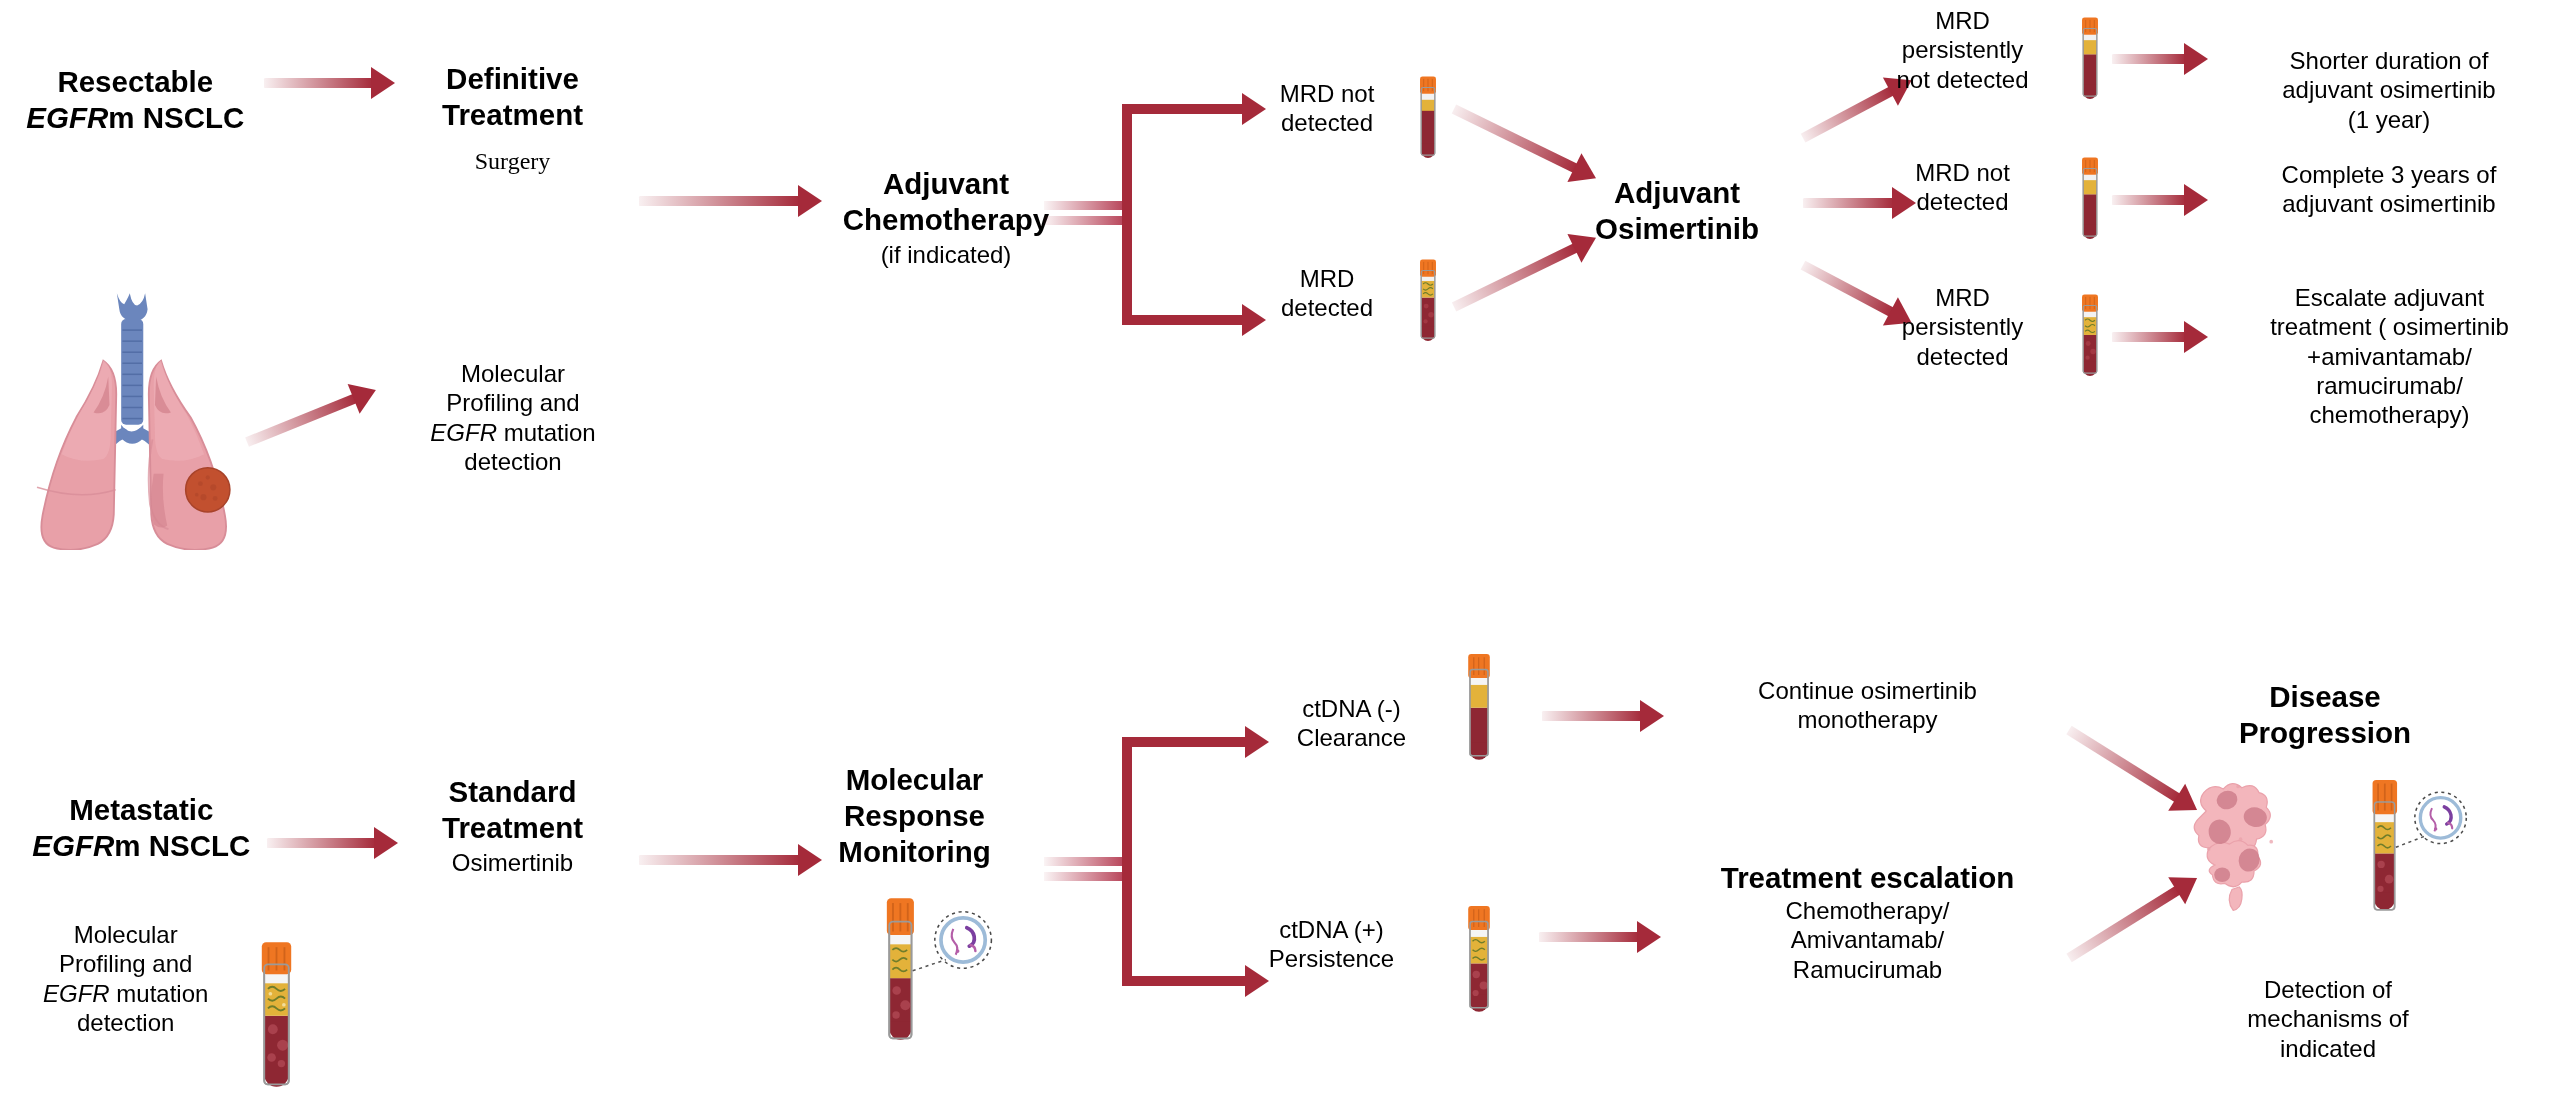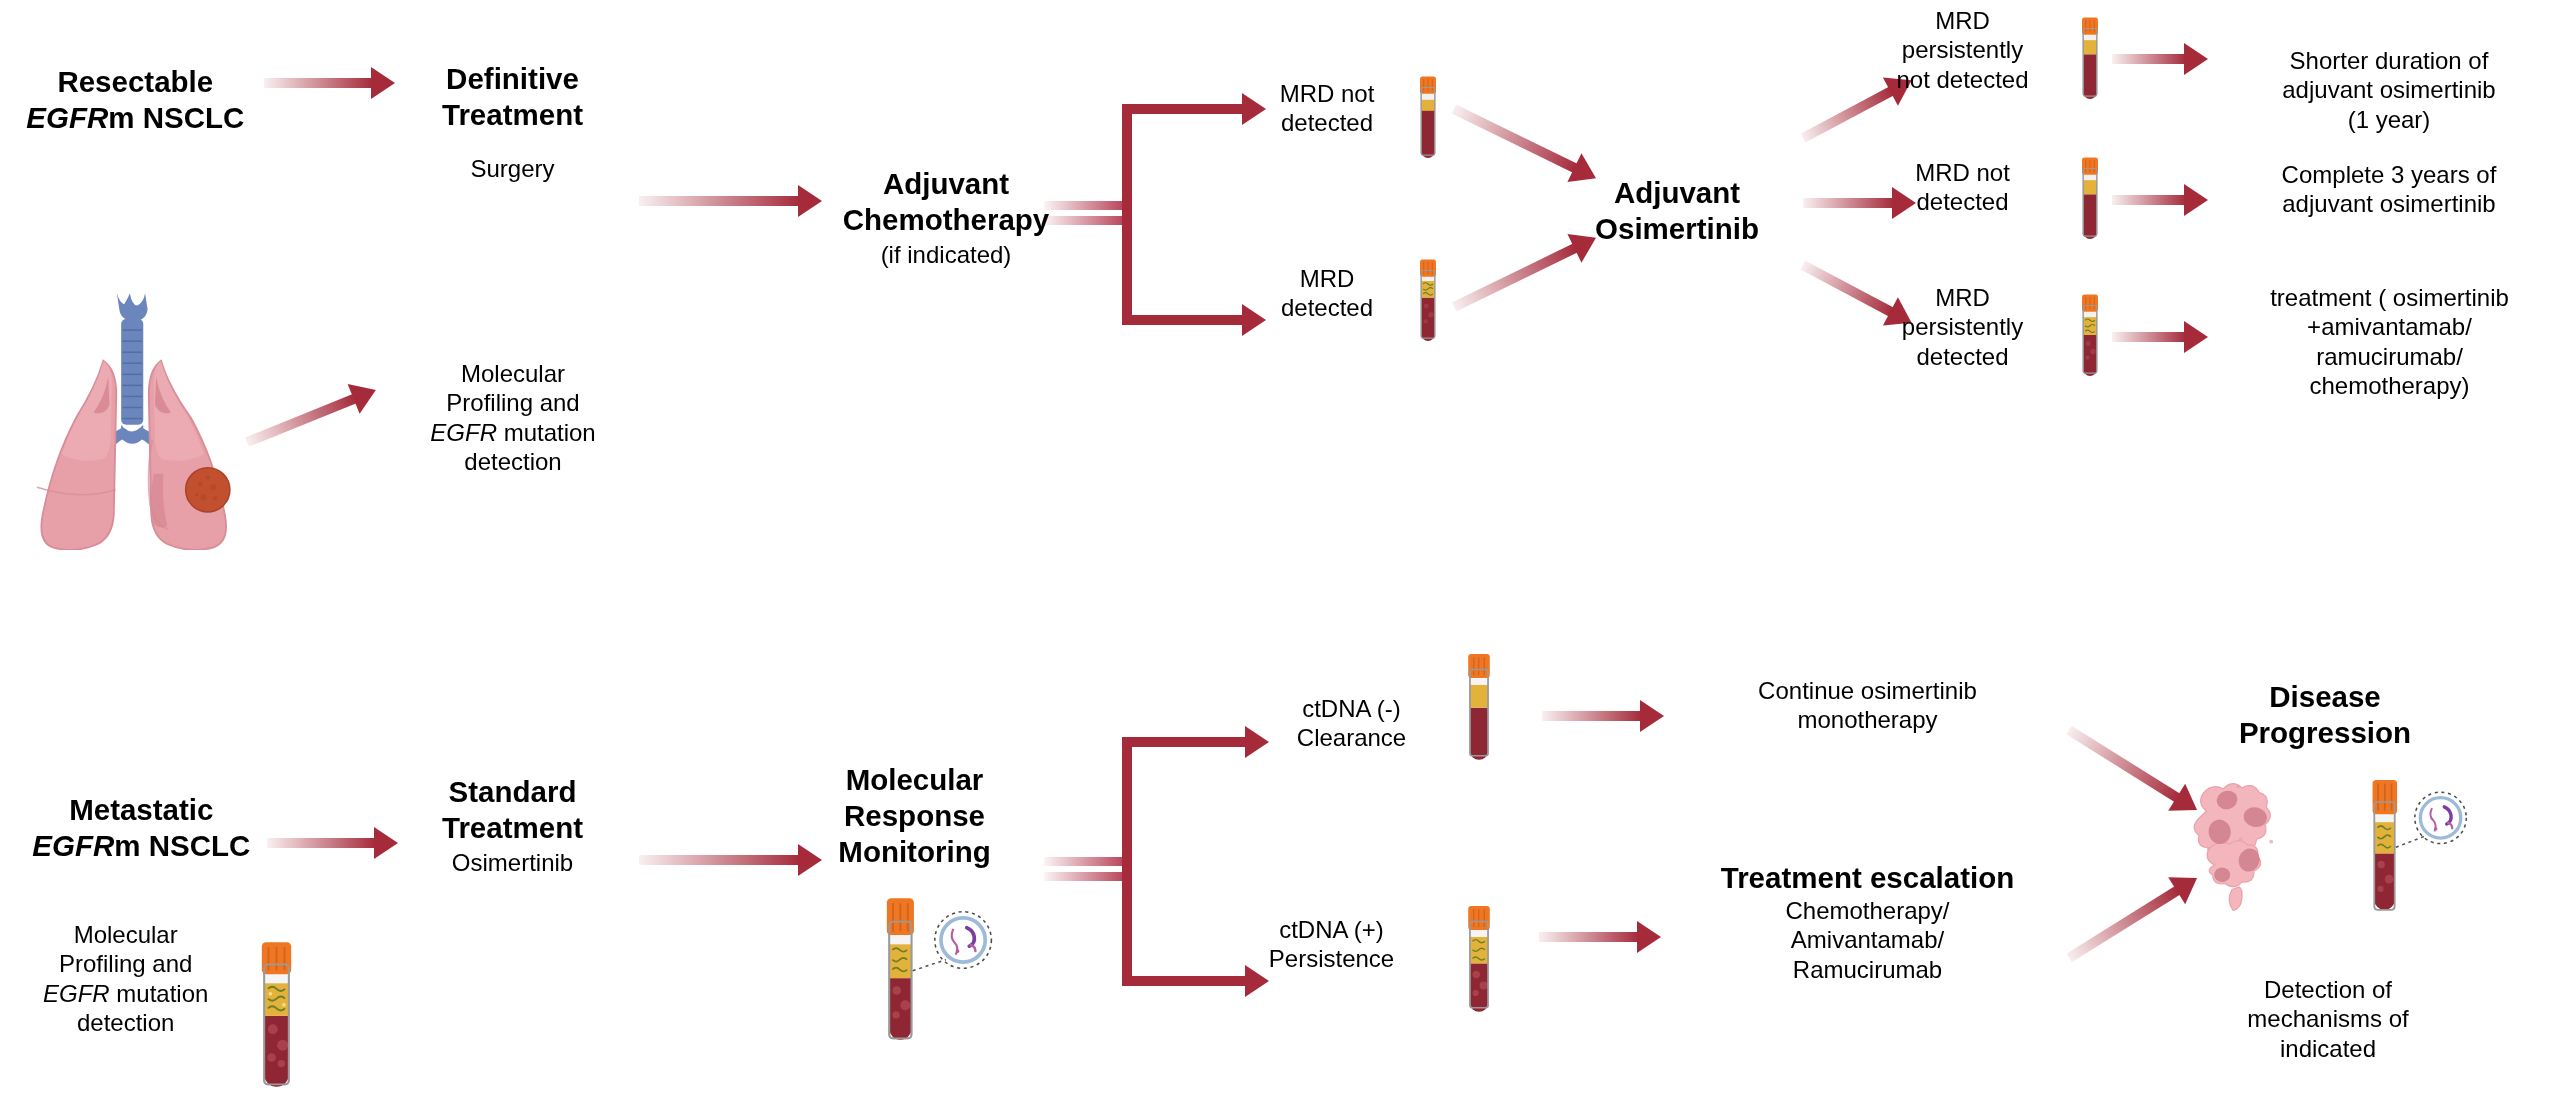--- a/index.html
+++ b/index.html
@@ -112,21 +112,21 @@
   <div>Profiling and</div>
   <div>
     <span class="ital">EGFR</span><span> mutation</span>
   </div>
   <div>detection</div>
 </div>
 
 <div class="node" style="left:399px;top:61px;width:227px;">
   <div class="t48 bold">Definitive</div>
   <div class="t48 bold">Treatment</div>
-  <div class="t46" style="margin-top:21px;">Surgery</div>
+  <div class="t46" style="margin-top:14px;font-family:Liberation Serif, serif;">Surgery</div>
 </div>
 
 <div class="arr grad" style="left:639px;top:201px;width:184px;">
   <div class="shaft" style="width:161px;"></div>
   <div class="head" style="left:159px;"></div>
 </div>
 
 <div class="node" style="left:817px;top:166px;width:258px;">
   <div class="t48 bold">Adjuvant</div>
   <div class="t48 bold">Chemotherapy</div>
@@ -311,20 +311,21 @@
         <line x1="28" y1="8" x2="28" y2="28"></line>
       </g>
     <rect x="10" y="22" width="22" height="110" rx="3" fill="none" stroke="#9a9a9a" stroke-width="2"></rect>
   </svg>
 </div>
 <div class="arr grad" style="left:2112px;top:337px;width:95px;">
   <div class="shaft" style="width:74px;"></div>
   <div class="head" style="left:72px;"></div>
 </div>
 <div class="node t46" style="left:2205px;top:283px;width:369px;">
+  <div>Escalate adjuvant</div>
   <div>treatment ( osimertinib</div>
   <div>+amivantamab/</div>
   <div>ramucirumab/</div>
   <div>chemotherapy)</div>
 </div>
 
 <div class="node t48 bold" style="left:12.3px;top:792px;width:258px;">
   <div>Metastatic</div>
   <div>
     <span class="ital">EGFR</span><span>m NSCLC</span>

